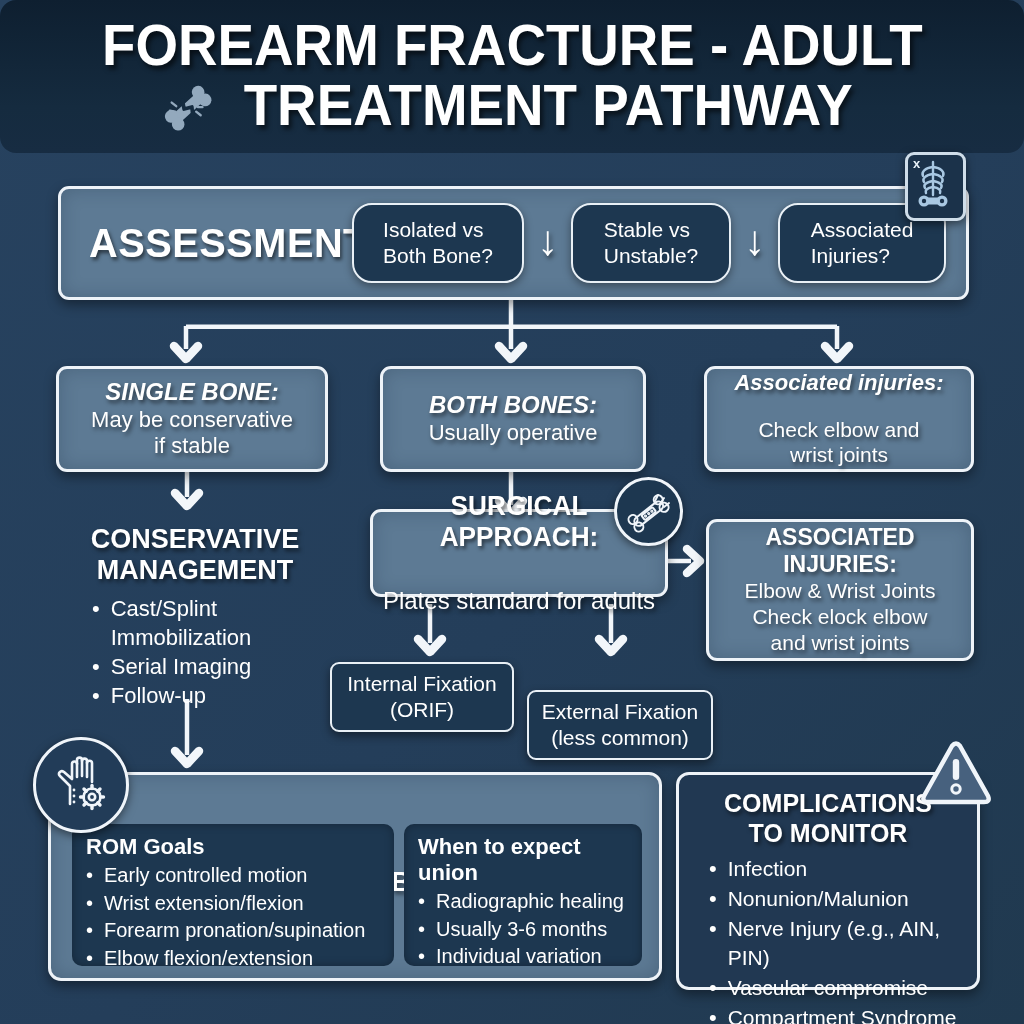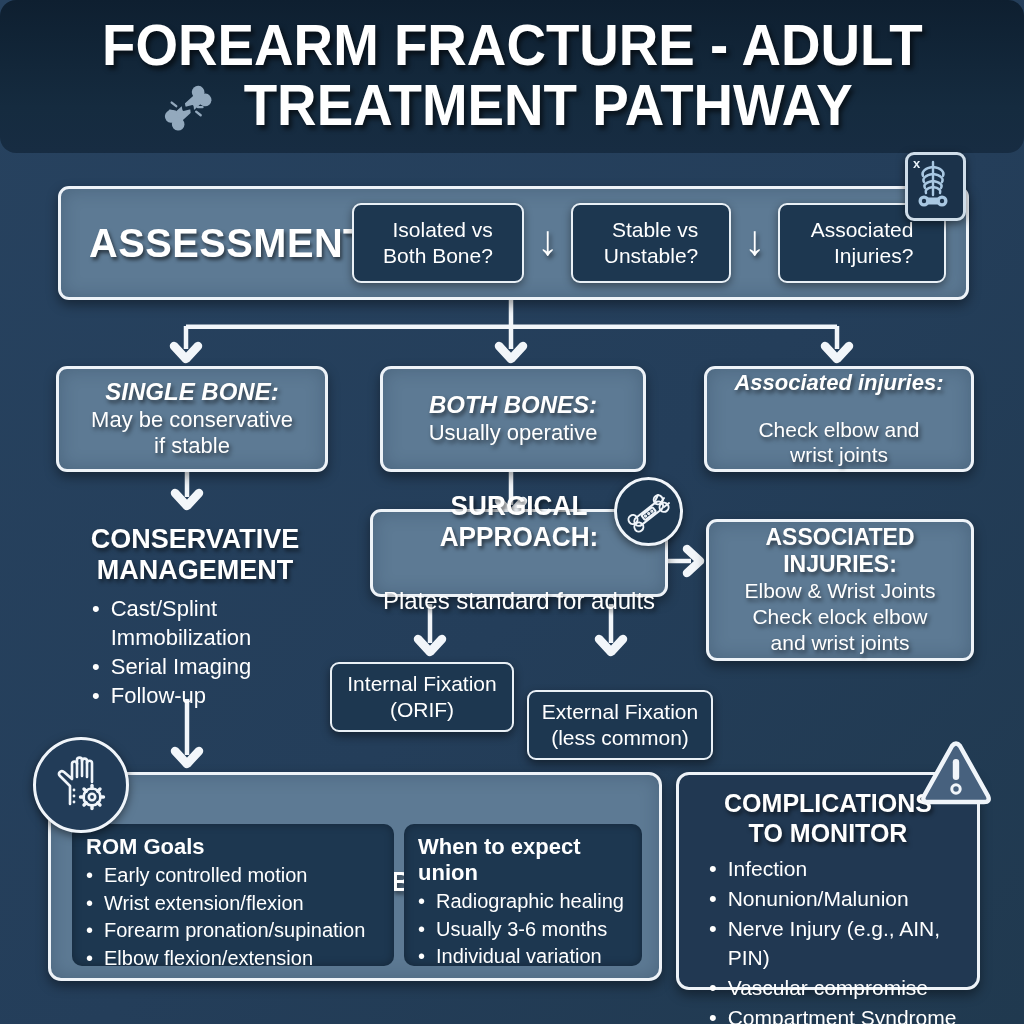--- a/index.html
+++ b/index.html
@@ -33,22 +33,22 @@
     position:absolute;background:#1d3750;border:2.5px solid #e9f0f6;border-radius:9px;
     box-shadow:0 4px 10px rgba(0,0,0,.45);
     display:flex;flex-direction:column;align-items:center;justify-content:center;text-align:center;
   }
 
   
   .assessment-panel{left:58px;top:186px;width:905px;height:108px;flex-direction:row;justify-content:flex-start;}
   .assessment-label{font-size:41px;font-weight:800;letter-spacing:.5px;margin-left:28px;transform:scaleX(.97);transform-origin:left;}
   .chips{position:absolute;right:20px;top:0;height:100%;display:flex;align-items:center;gap:13px;}
   .chip{
-    background:#1d3750;border:2.5px solid #e9f0f6;border-radius:9px;height:76px;
-    display:flex;align-items:center;justify-content:center;text-align:right;
+    background:#1d3750;border:2.5px solid #e9f0f6;border-radius:20px;height:76px;
+    display:flex;align-items:center;justify-content:center;text-align:left;
     font-size:21px;line-height:1.22;box-shadow:0 3px 8px rgba(0,0,0,.4);
   }
   .chip1{width:168px;}.chip2{width:156px;}.chip3{width:164px;}
   .chip-arrow{font-size:42px;font-weight:800;line-height:1;margin-top:-4px;text-shadow:2px 3px 4px rgba(0,0,0,.5);}
 
   .xray-icon{
     position:absolute;left:905px;top:152px;width:55px;height:63px;
     background:#1b324a;border:3px solid #cfdde9;border-radius:9px;
     box-shadow:0 3px 8px rgba(0,0,0,.5);
   }

